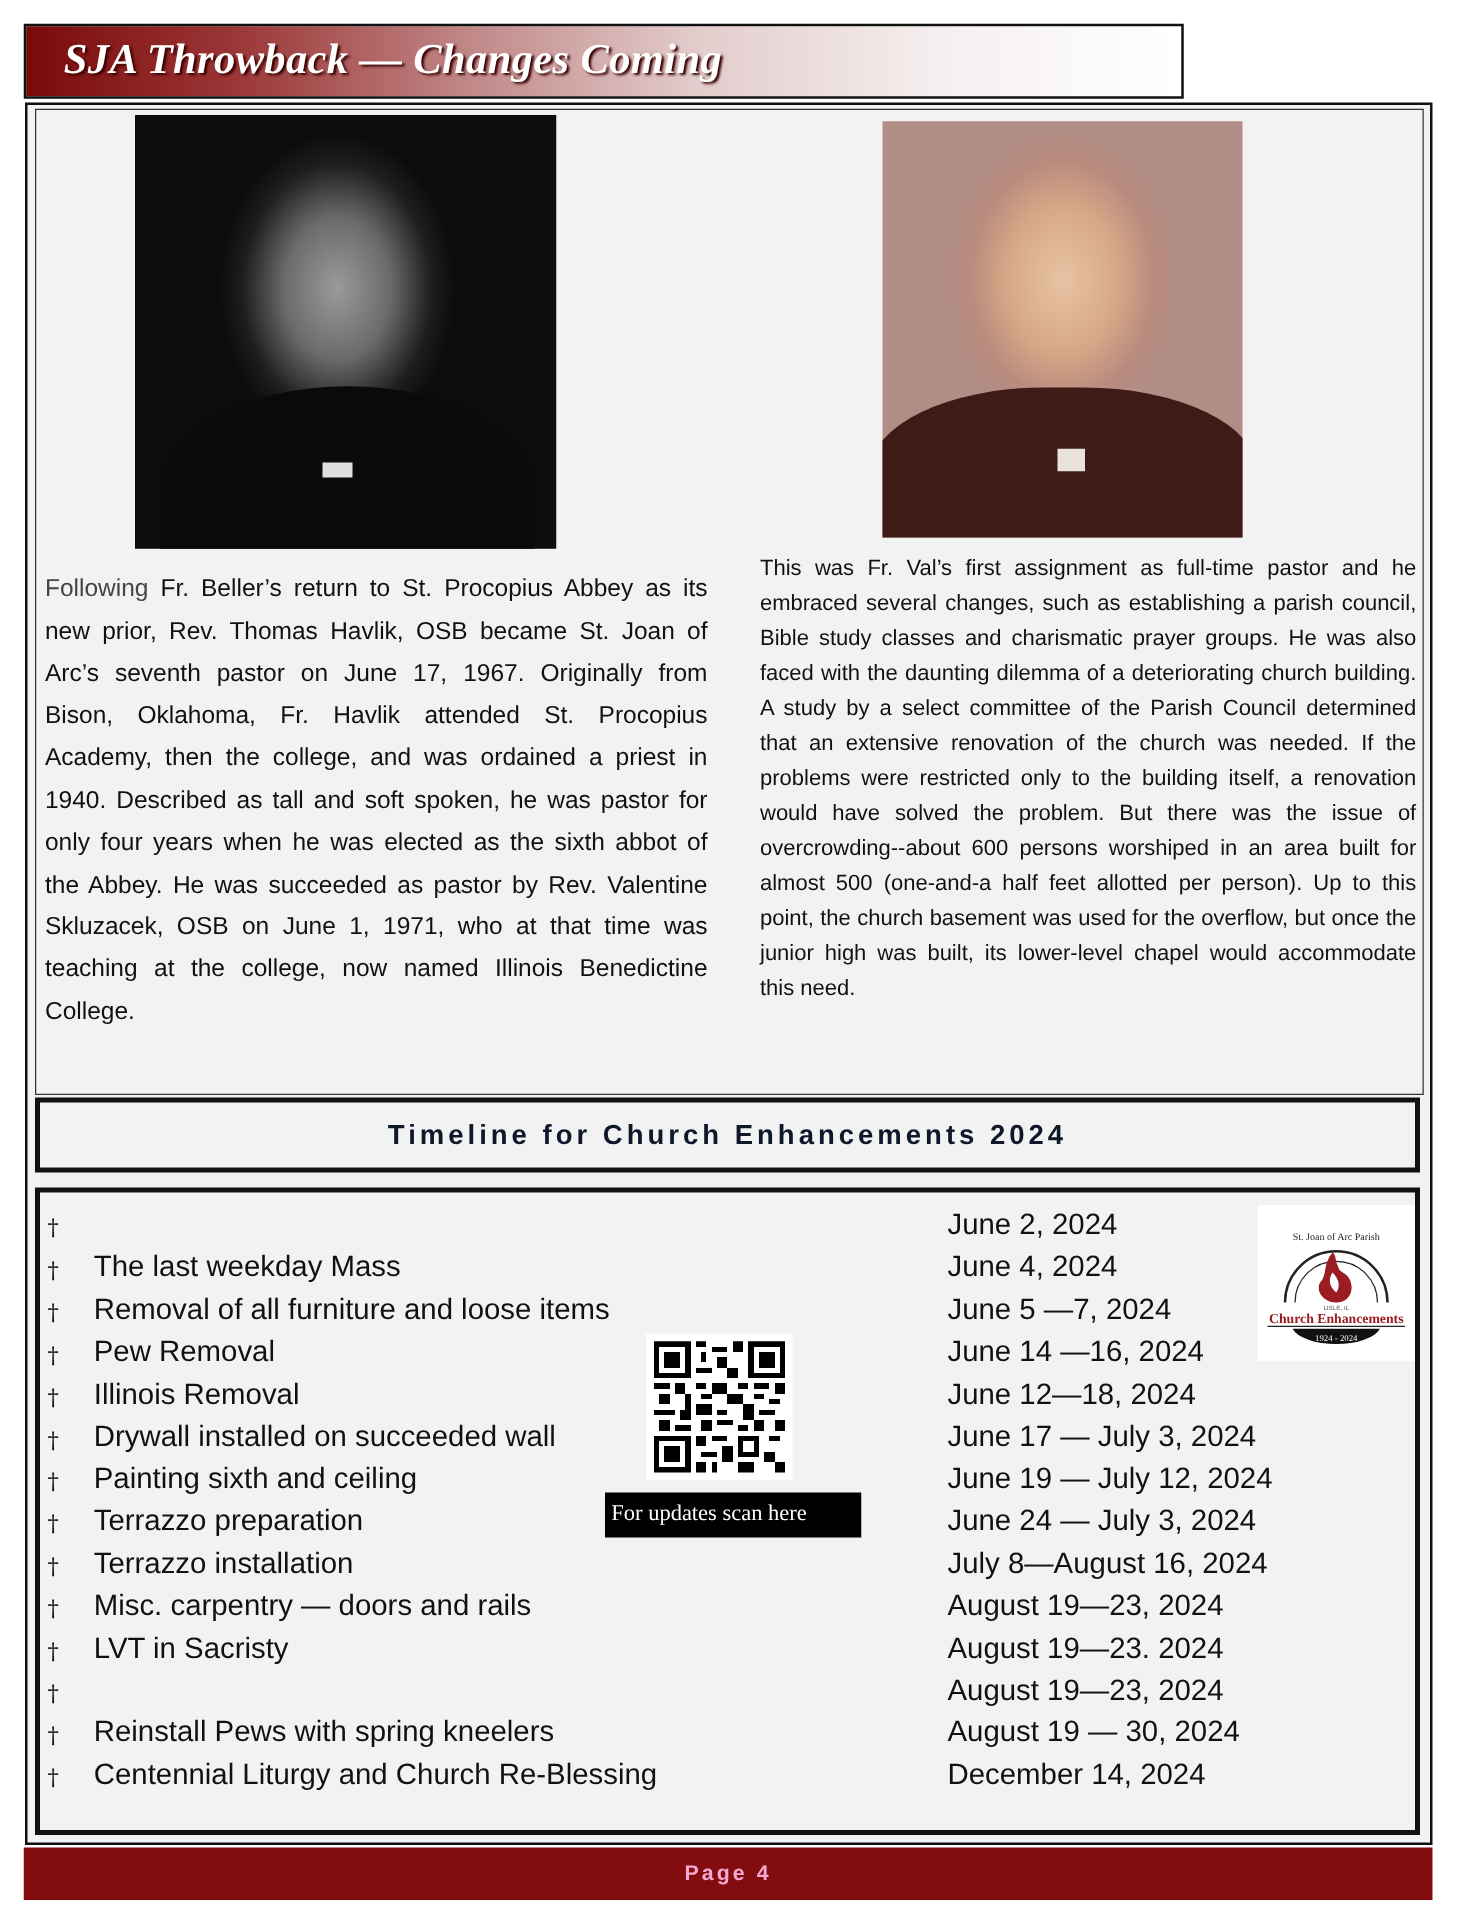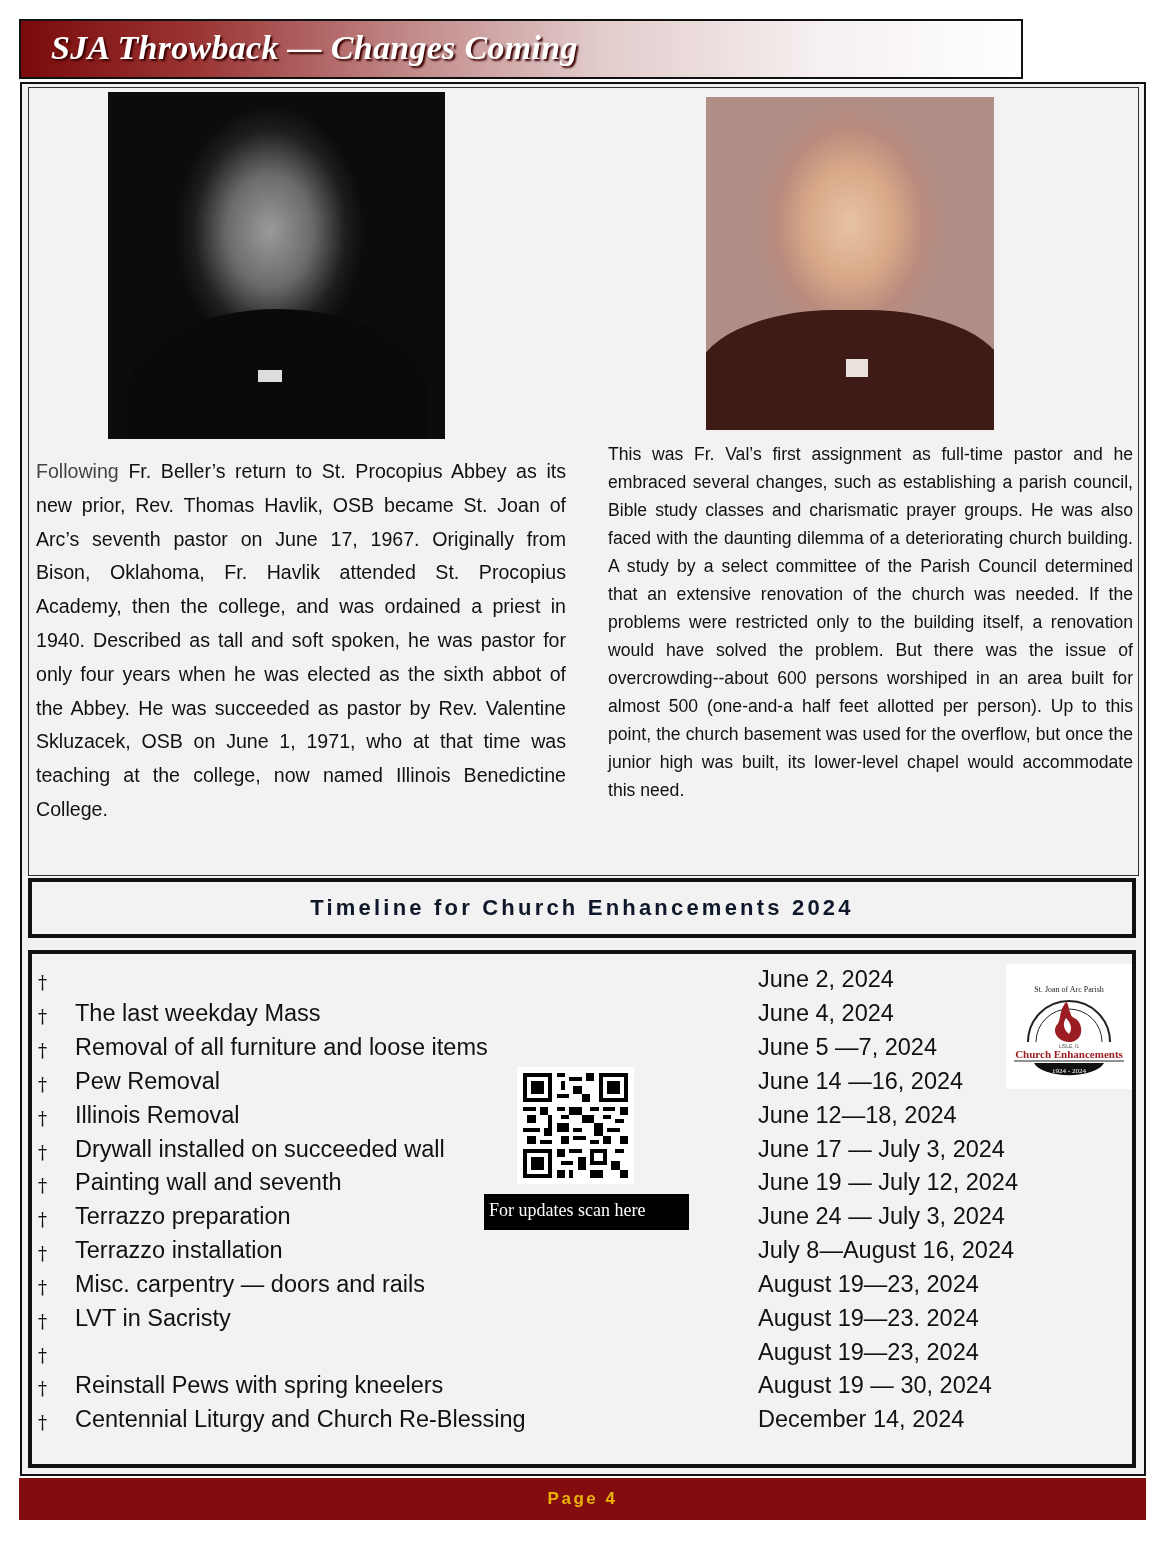--- a/index.html
+++ b/index.html
@@ -1,20 +1,20 @@
 <!DOCTYPE html>
 <html><head>
 <meta charset="utf-8">
 <style>
   * { box-sizing: border-box; margin: 0; padding: 0; }
   html, body { width: 1166px; height: 1545px; background: #ffffff; overflow: hidden; }
   body { position: relative; font-family: "Liberation Sans", "DejaVu Sans", sans-serif; color: #111; }
 
   .header-banner {
-    position: absolute; left: 19px; top: 19px; width: 1004px; height: 60px;
+    position: absolute; left: 19px; top: 19px; width: 928px; height: 60px;
     border: 2px solid #111;
     background: linear-gradient(90deg, #7a0a0a 0%, #9b3636 18%, #c08686 38%, #e3cccc 58%, #f6f0f0 80%, #ffffff 100%);
   }
   .header-title {
     position: absolute; left: 30px; top: 8px;
     font-family: "Liberation Serif", "DejaVu Serif", serif;
     font-style: italic; font-weight: bold; font-size: 34px; color: #ffffff;
     text-shadow: 2px 2px 2px #3a0000;
     letter-spacing: 0.3px;
   }
@@ -109,21 +109,21 @@
     position: absolute; left: 1006px; top: 964px; width: 126px; height: 125px; background: #ffffff;
   }
   .logo-card svg { width: 126px; height: 125px; display: block; }
 
   .footer-bar {
     position: absolute; left: 19px; top: 1478px; width: 1127px; height: 42px;
     background: #820c0e;
     display: flex; align-items: center; justify-content: center;
   }
   .footer-page {
-    color: #eab308; font-family: "Liberation Sans", "DejaVu Sans", sans-serif;
+    color: #f9a8d4; font-family: "Liberation Sans", "DejaVu Sans", sans-serif;
     font-weight: bold; font-size: 17px; letter-spacing: 2.5px;
   }
 </style>
 </head>
 <body>
 
 <div class="header-banner">
   <div class="header-title">SJA Throwback — Changes Coming</div>
 </div>
 
@@ -176,21 +176,21 @@
     <span class="tl-task">Illinois Removal</span>
     <span class="tl-date">June 12—18, 2024</span>
   </div>
   <div class="tl-row" style="top:182px">
     <span class="tl-cross">†</span>
     <span class="tl-task">Drywall installed on succeeded wall</span>
     <span class="tl-date">June 17 — July 3, 2024</span>
   </div>
   <div class="tl-row" style="top:215px">
     <span class="tl-cross">†</span>
-    <span class="tl-task">Painting wall and seventh</span>
+    <span class="tl-task">Painting sixth and ceiling</span>
     <span class="tl-date">June 19 — July 12, 2024</span>
   </div>
   <div class="tl-row" style="top:249px">
     <span class="tl-cross">†</span>
     <span class="tl-task">Terrazzo preparation</span>
     <span class="tl-date">June 24 — July 3, 2024</span>
   </div>
   <div class="tl-row" style="top:283px">
     <span class="tl-cross">†</span>
     <span class="tl-task">Terrazzo installation</span>

